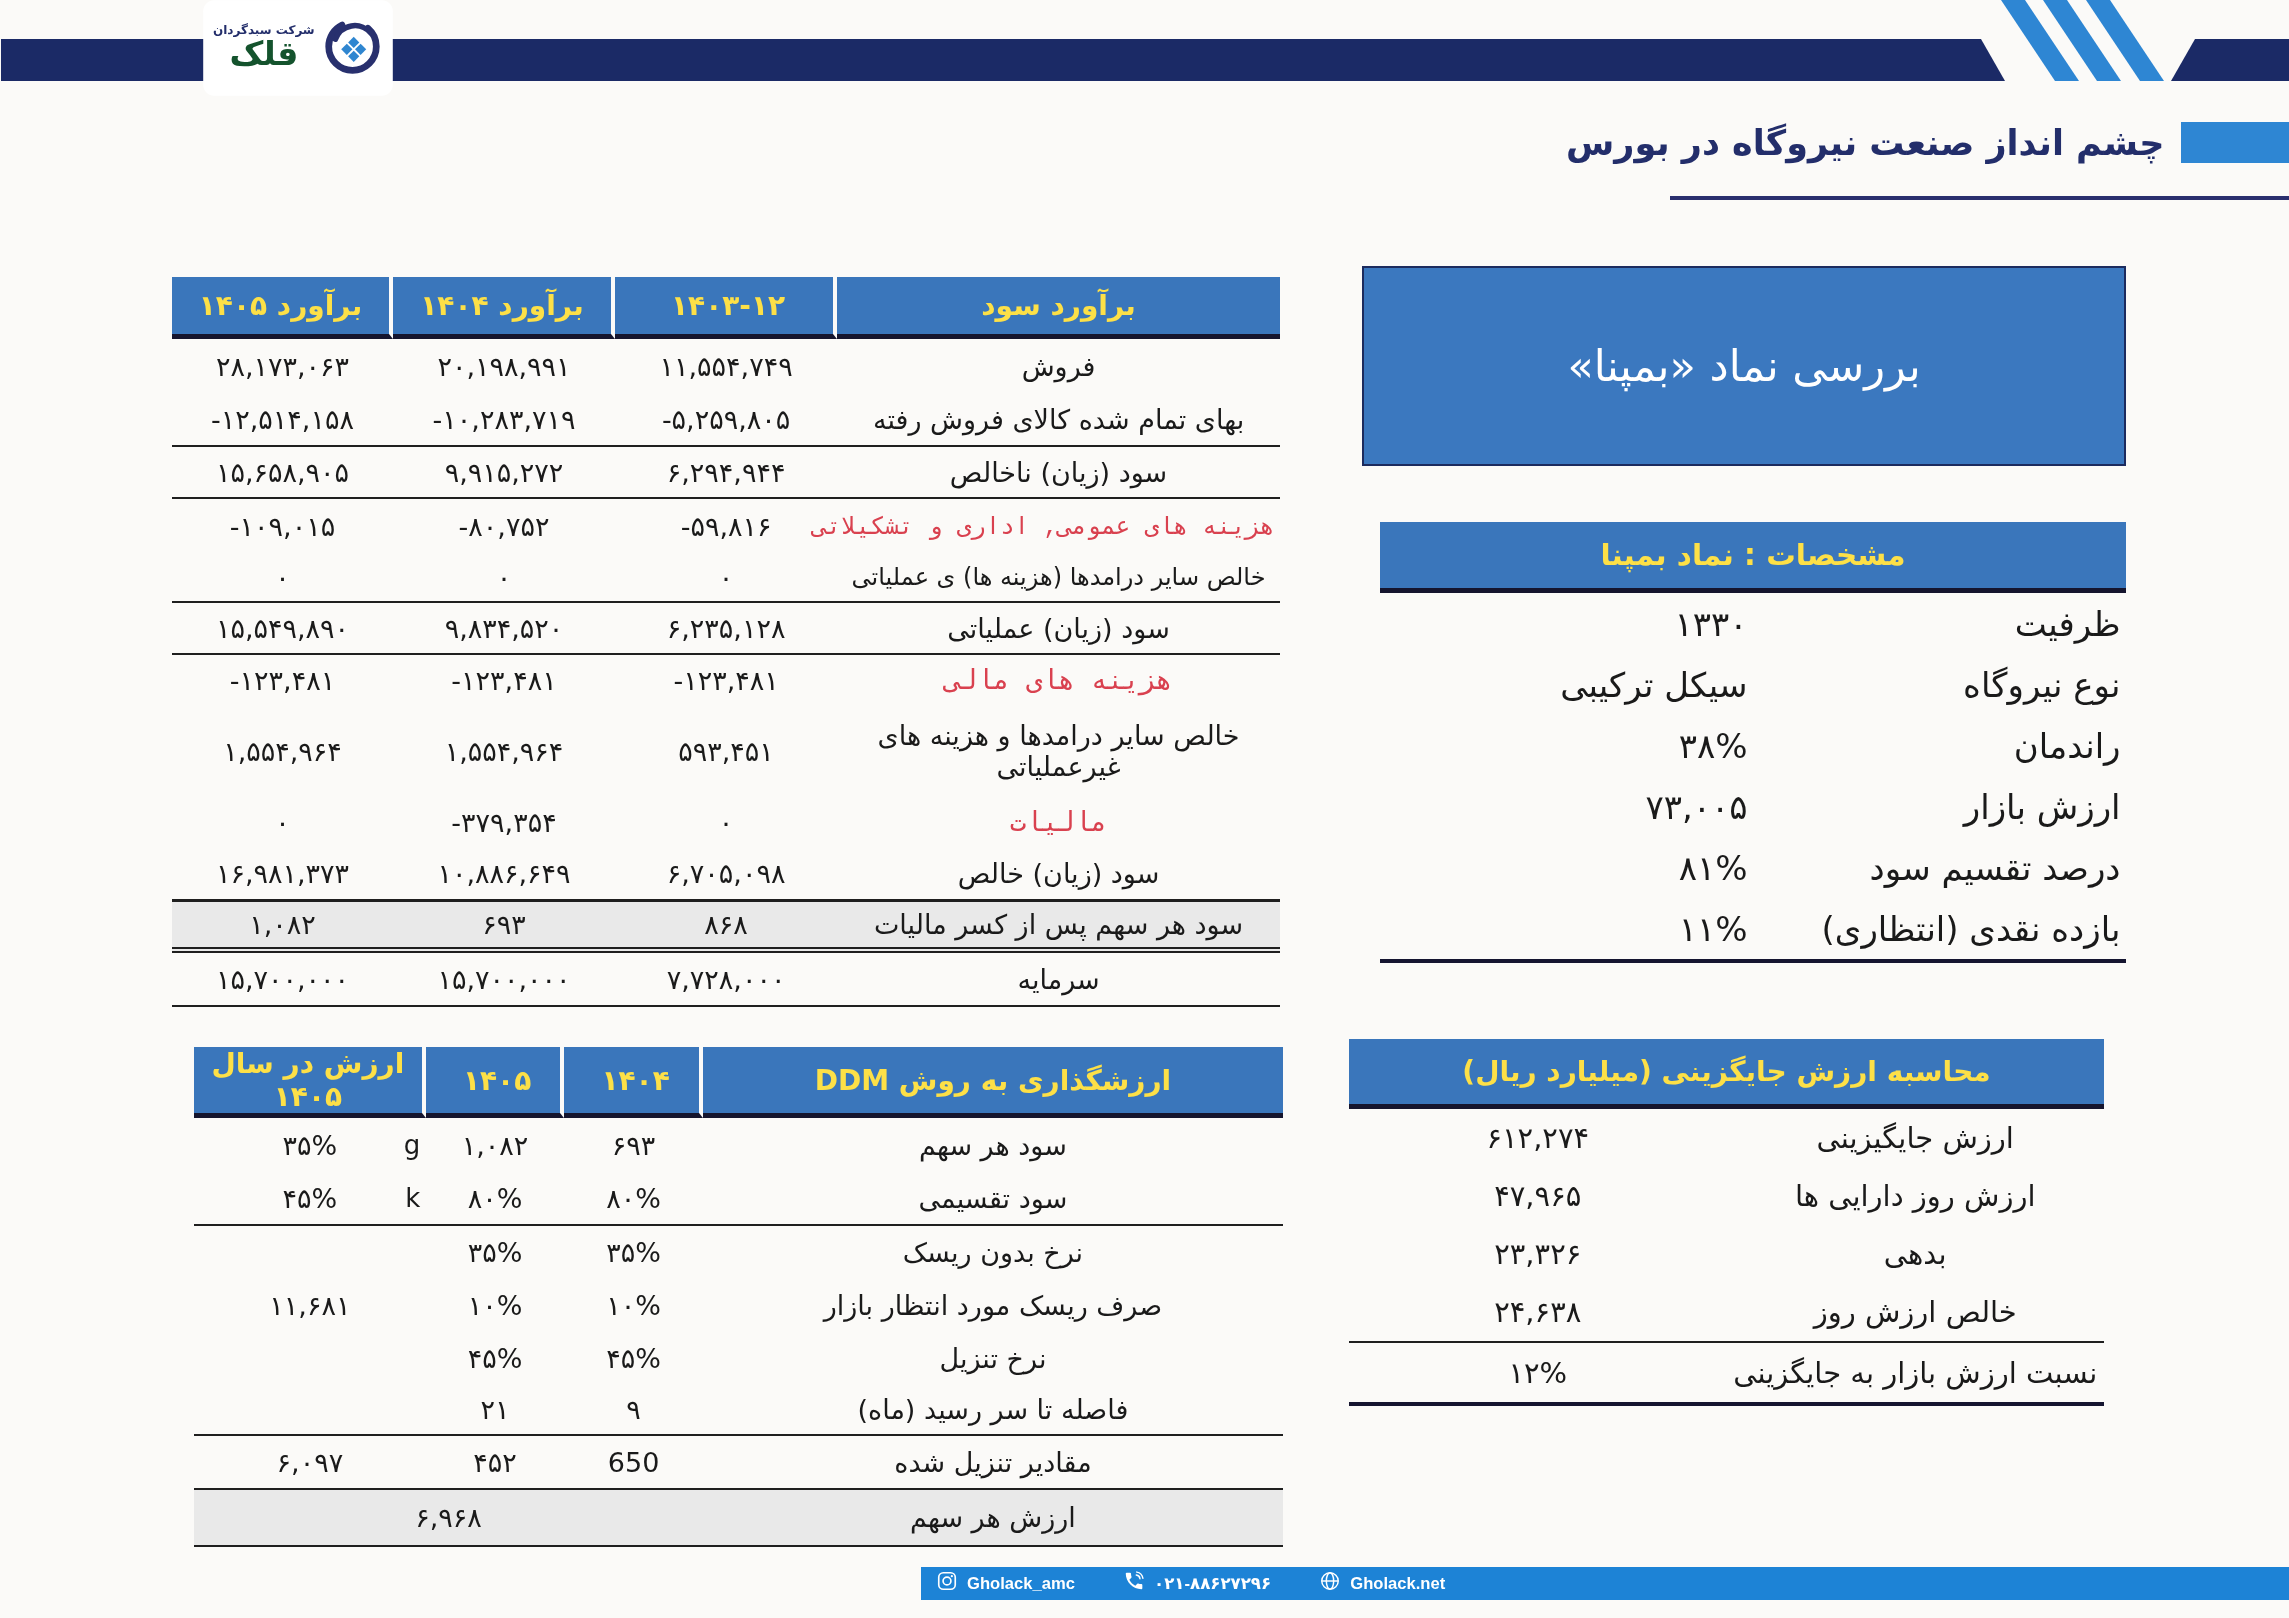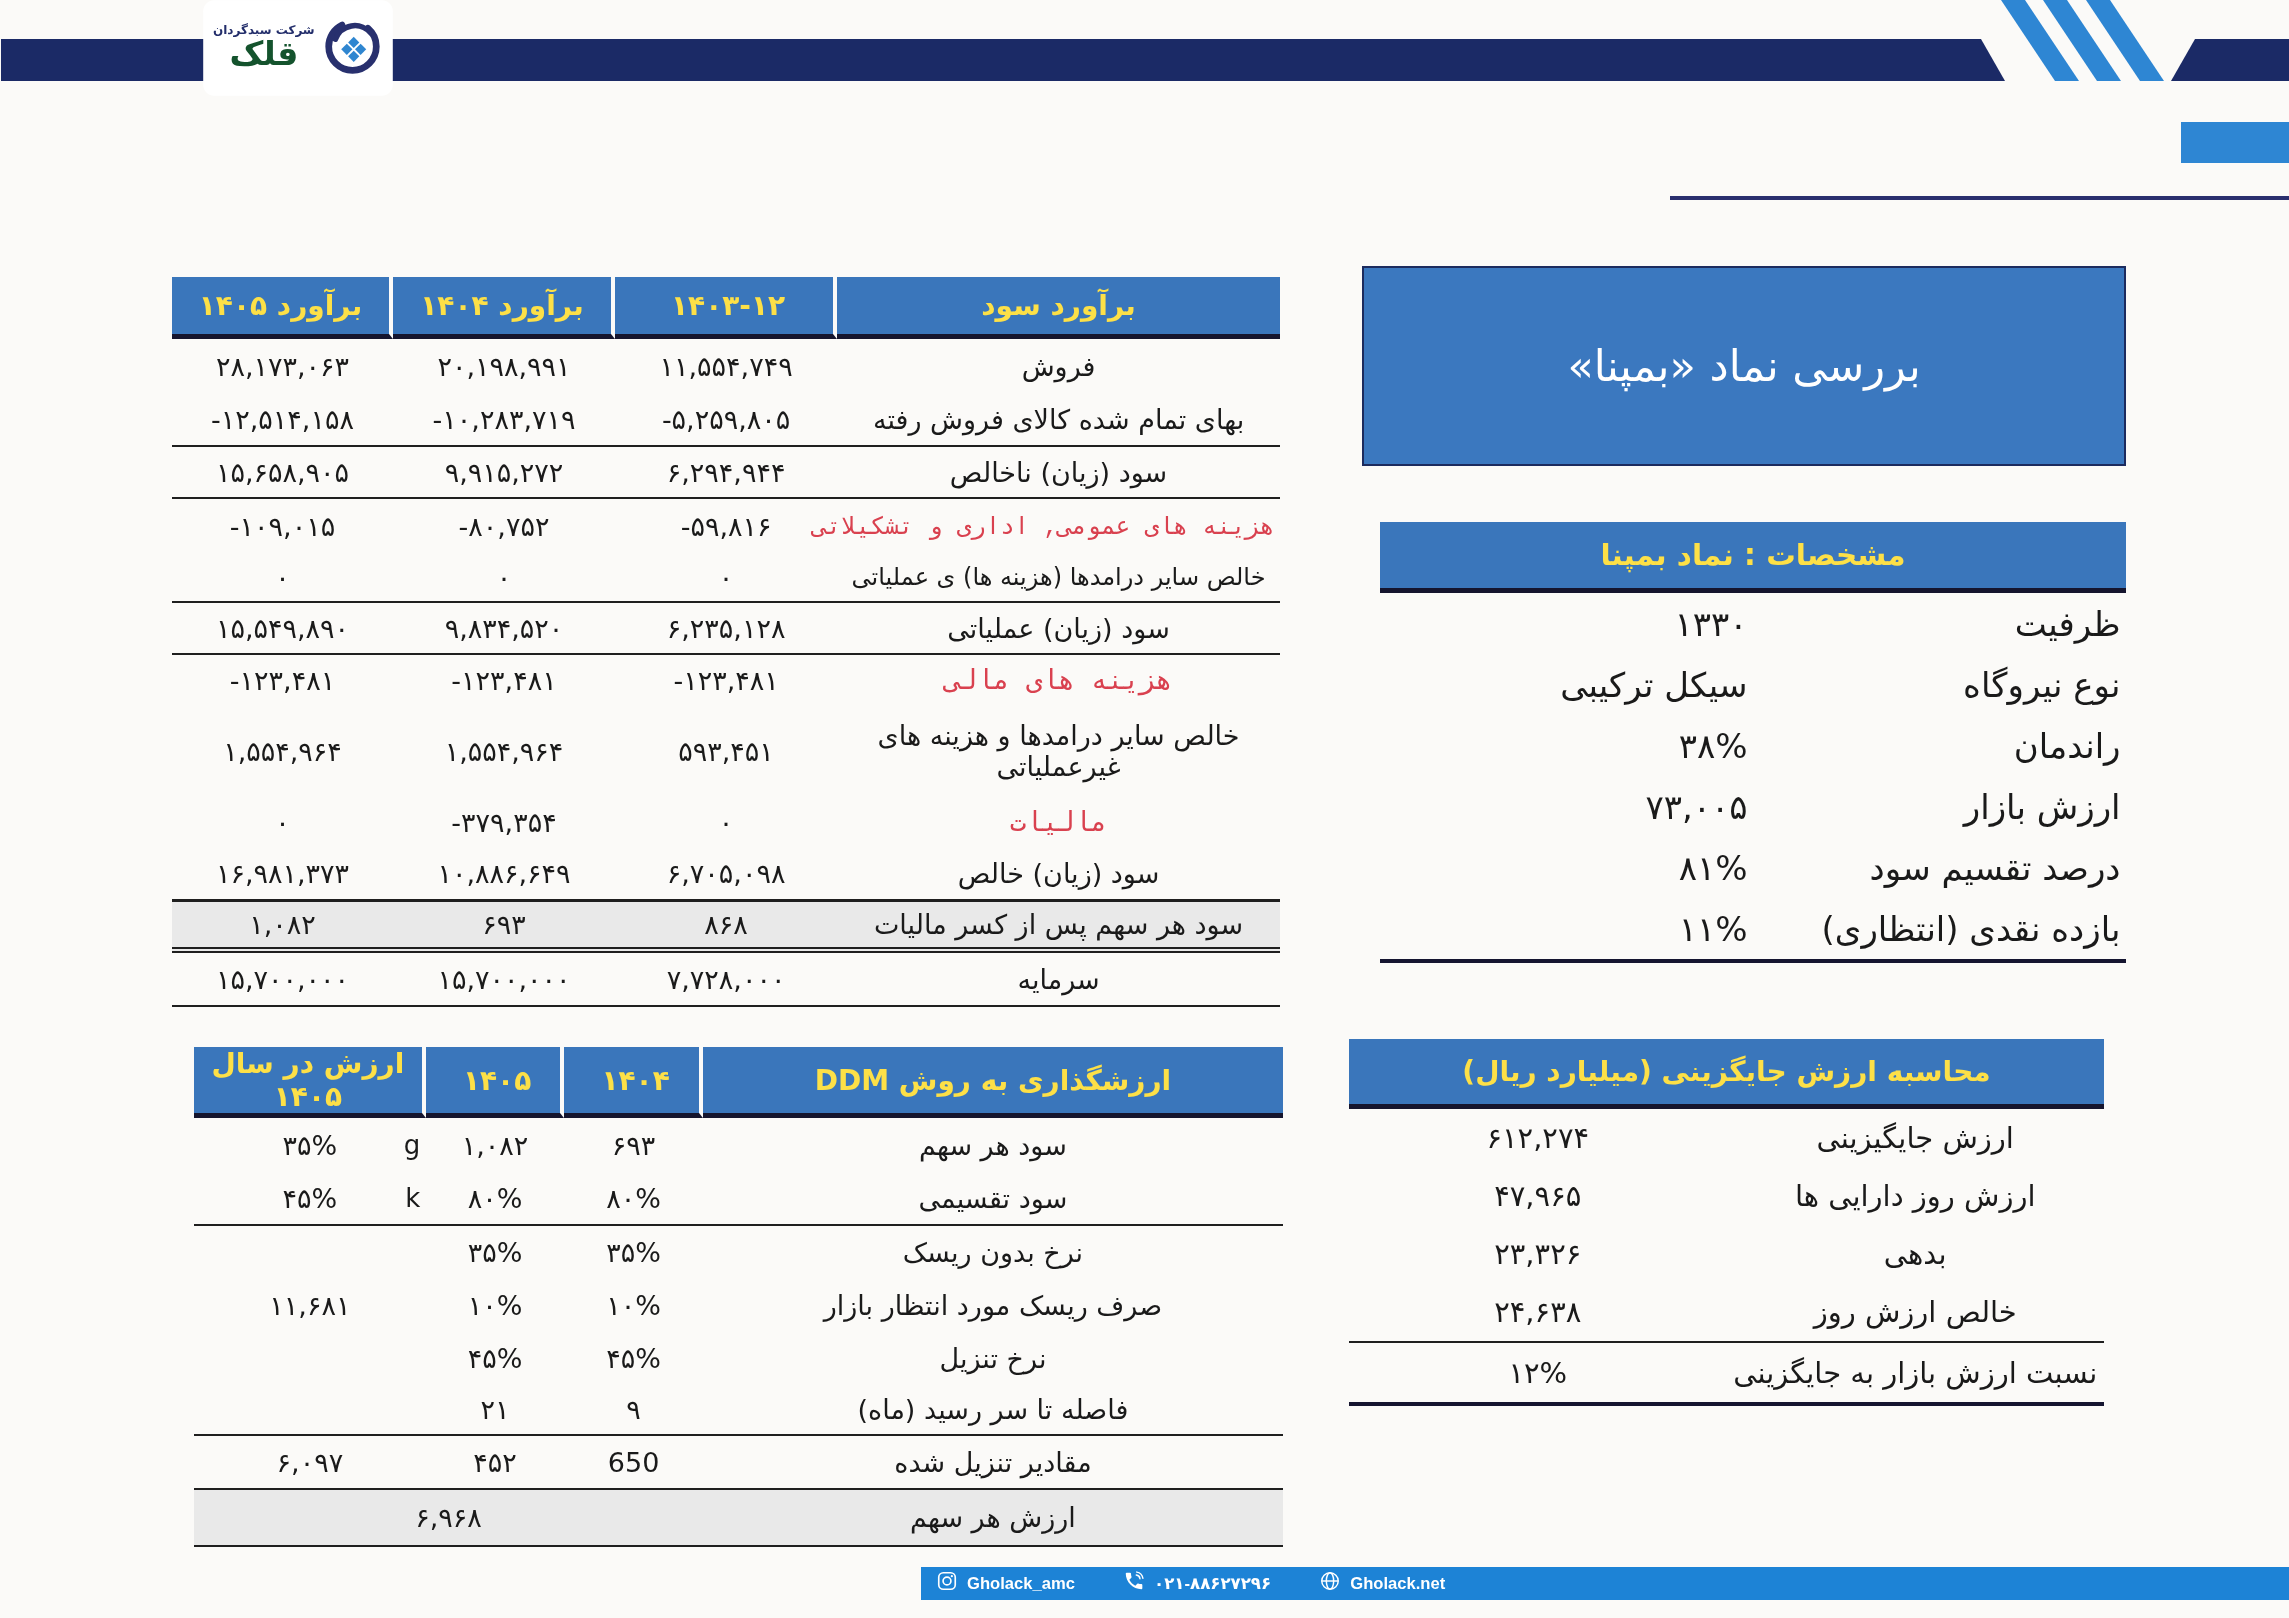--- a/index.html
+++ b/index.html
@@ -93,20 +93,21 @@
     </svg>
   </span>
   <span class="logo-text">
     <span class="l1">شرکت سبدگردان</span>
     <span class="l2">قلک</span>
   </span>
 </div>
 
 <div class="abs title-wrap">
   <div class="title-accent"></div>
+  <h1 class="page-title">چشم انداز صنعت نیروگاه در بورس</h1>
 </div>
 <div class="abs title-underline"></div>
 
 <div class="abs symbol-box">بررسی نماد «بمپنا»</div>
 
 <table class="abs specs">
   <thead>
     <tr>
       <th colspan="2">مشخصات : نماد بمپنا</th>
     </tr>

